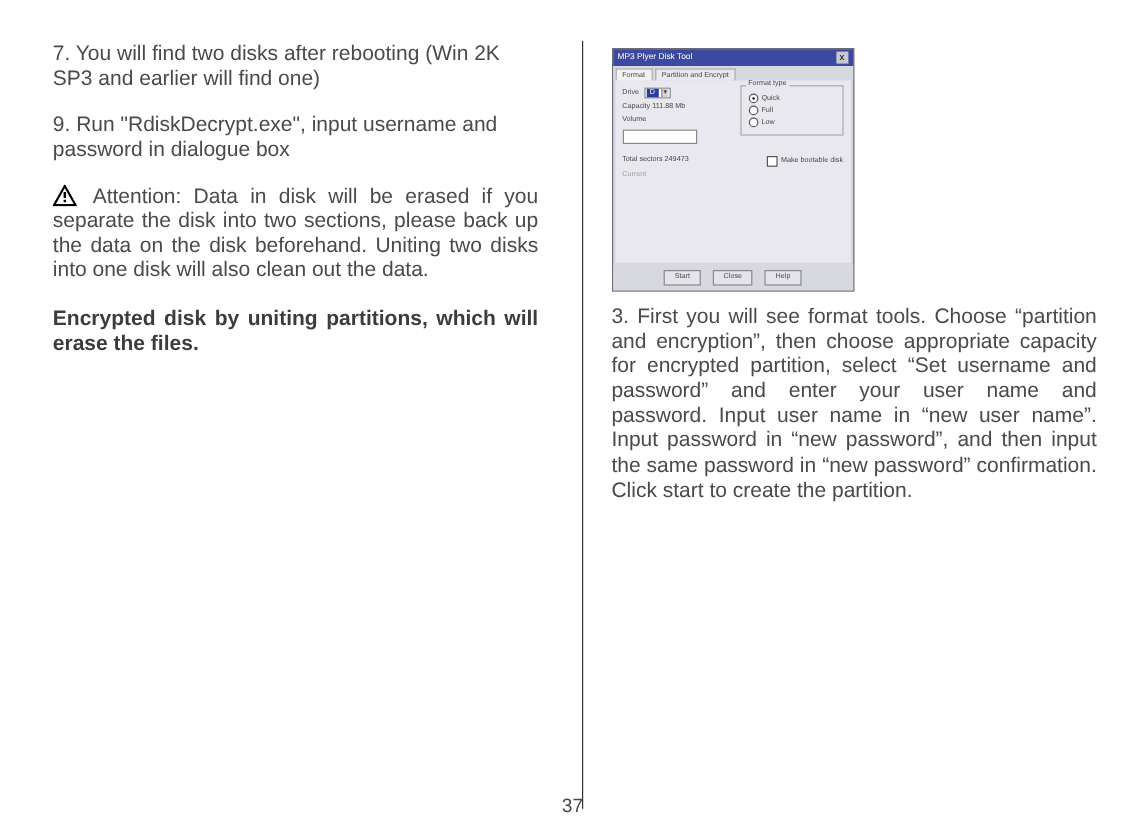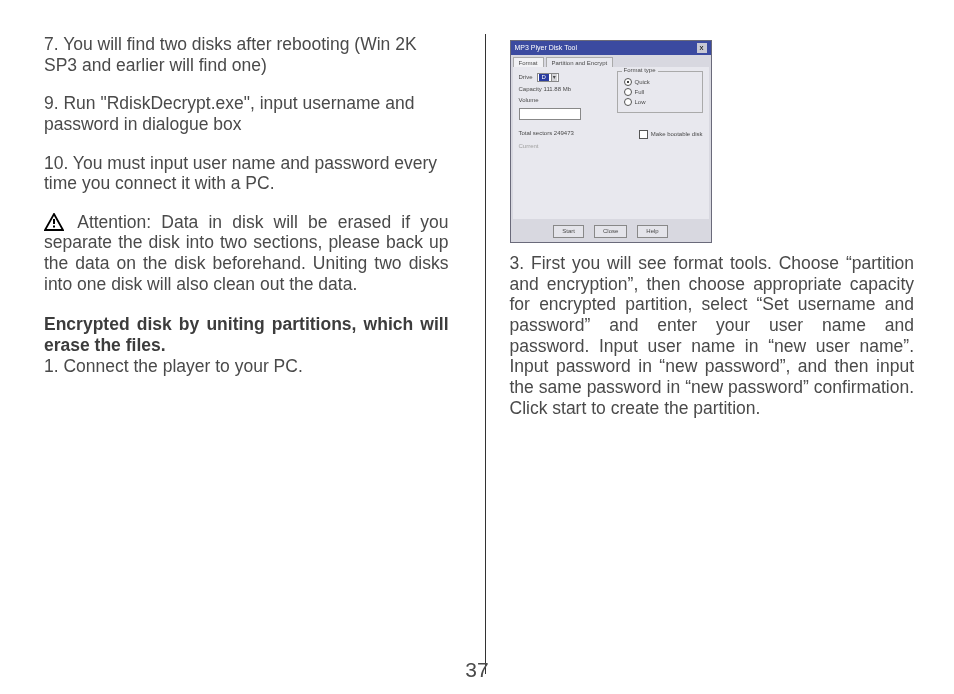--- a/index.html
+++ b/index.html
@@ -36,21 +36,21 @@
   .para { margin: 0 0 18px 0; }
   .para-tight { margin: 0; }
   .bold { font-weight: bold; color: #3c3c3c; margin-top: 20px; }
   .justify { text-align: justify; }
   .page-number {
     position: absolute;
     bottom: 12px;
     left: 0;
     width: 100%;
     text-align: center;
-    font-size: 21px;
+    font-size: 16px;
   }
   .warn-icon {
     display: inline-block;
     vertical-align: -3px;
     margin-right: 4px;
   }
   .warn-icon svg { display: block; }
   
   .tool-window {
     width: 200px;
@@ -171,35 +171,33 @@
   .disabled { color: #a0a0a0; }
 </style>
 </head>
 <body>
 
 <div class="page">
 
   <div class="col col-left">
     <p class="para">7. You will find two disks after rebooting (Win 2K SP3 and earlier will find one)</p>
     <p class="para">9. Run "RdiskDecrypt.exe", input username and password in dialogue box</p>
-    <p class="para">10. You must input user name and password every time you connect it with a PC.</p>
 
     <p class="para justify">
       <span class="warn-icon">
         <svg width="20" height="18" viewBox="0 0 20 18">
           <polygon points="10,1 19,17 1,17" fill="none" stroke="#000" stroke-width="1.8"></polygon>
           <rect x="9" y="6" width="2" height="5" fill="#000"></rect>
           <rect x="9" y="12.5" width="2" height="2" fill="#000"></rect>
         </svg>
       </span><span> Attention: Data in disk will be erased if you separate the disk into two sections, please back up the data on the disk beforehand. Uniting two disks into one disk will also clean out the data.</span>
     </p>
 
 
     <p class="para-tight bold justify">Encrypted disk by uniting partitions, which will erase the files.</p>
-    <p class="para-tight">1. Connect the player to your PC.</p>
   </div>
 
   <div class="col col-right">
 
     <div class="tool-window">
       <div class="tool-title">
         <span>MP3 Plyer Disk Tool</span>
         <span class="close">x</span>
       </div>
       <div class="tool-tabs">

